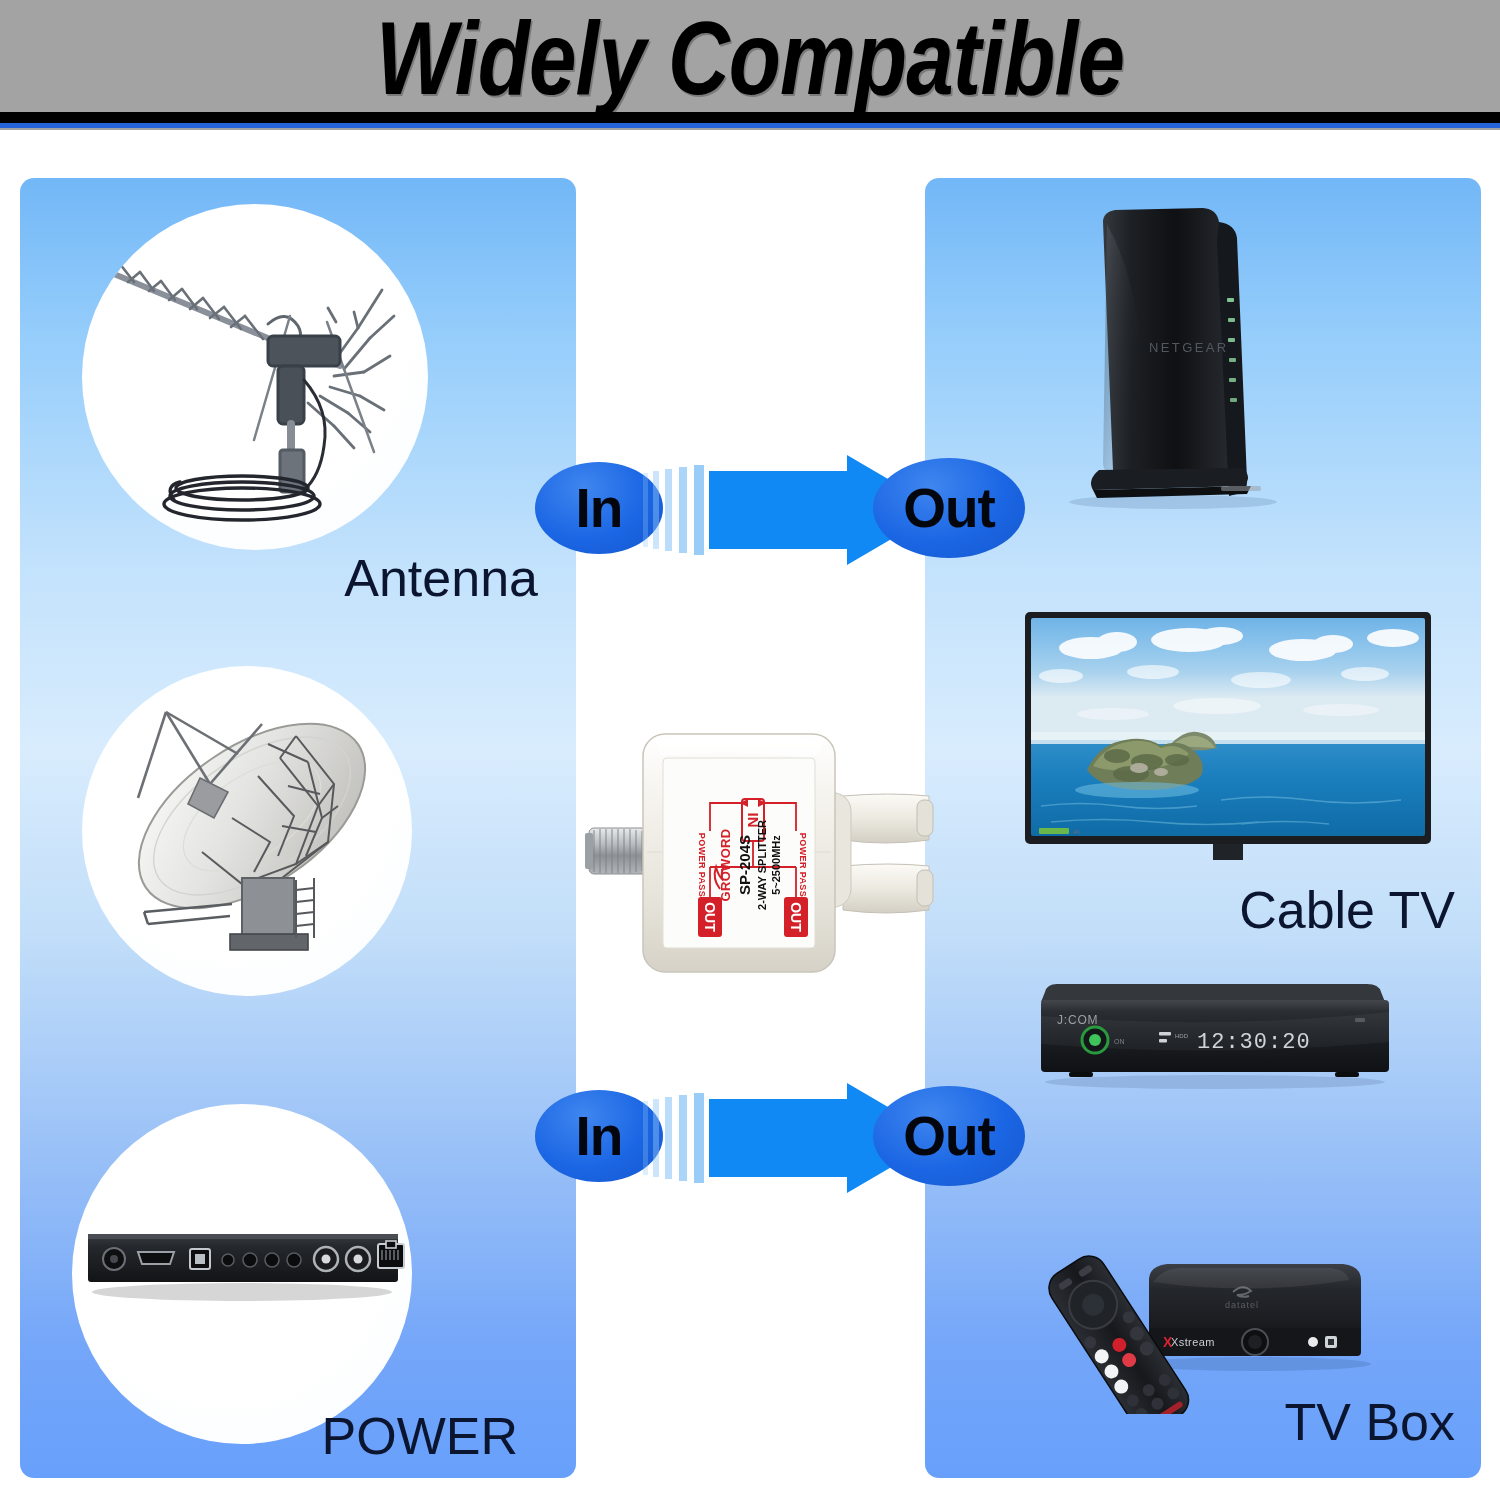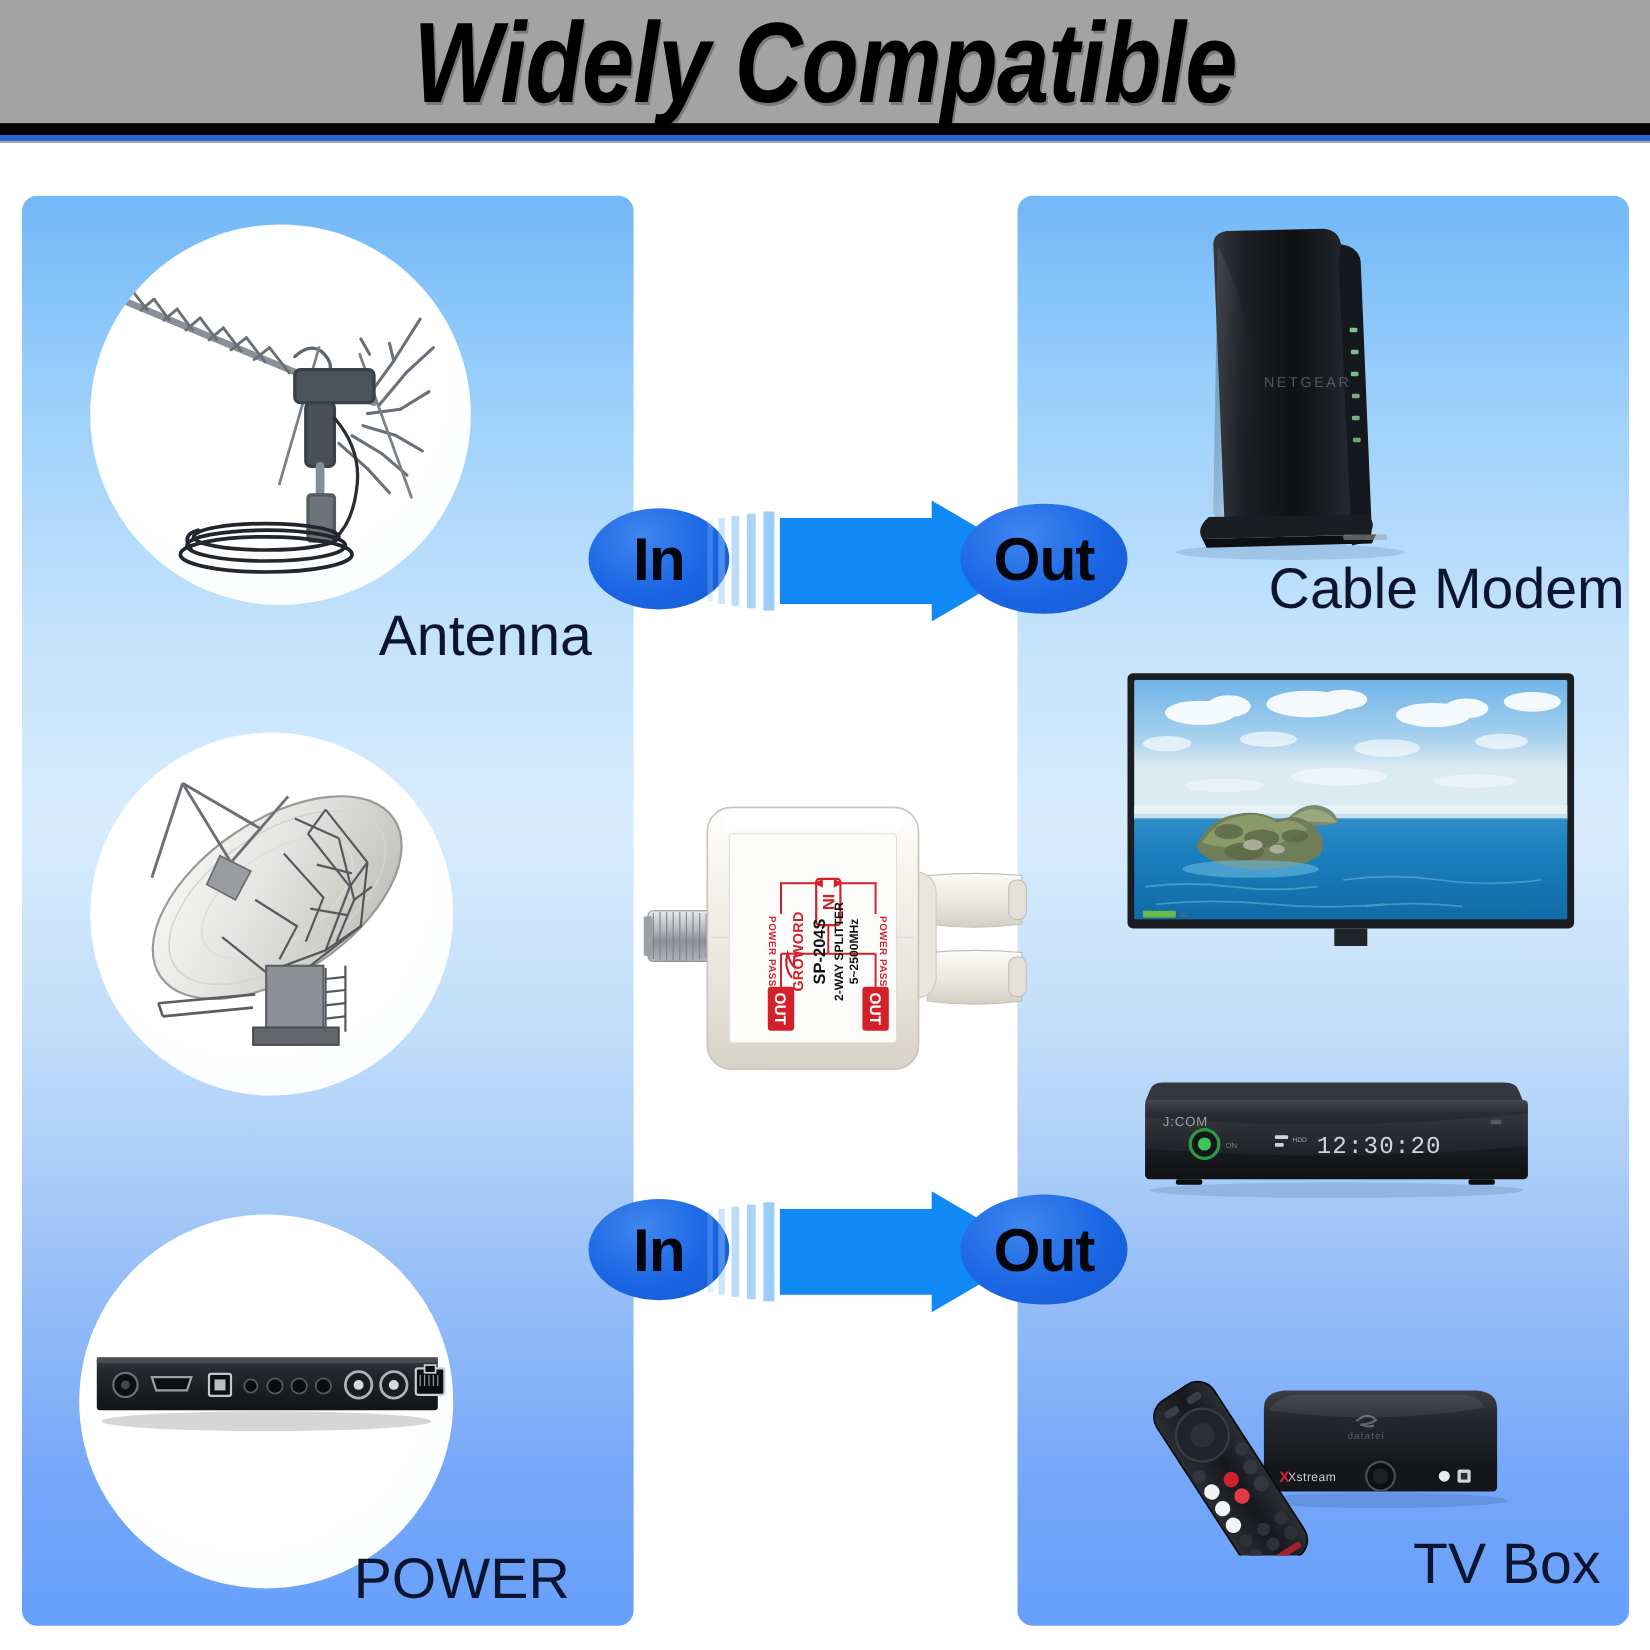--- a/index.html
+++ b/index.html
@@ -331,21 +331,20 @@
         <rect x="185" y="192" width="7" height="4" rx="1" opacity="0.75"></rect>
       </g>
 
       <text x="104" y="146" font-family="Liberation Sans, sans-serif" font-size="13" letter-spacing="2.4" fill="#5f666e" opacity="0.82">NETGEAR</text>
 
       <path d="M54 264 q-12 10 -6 20 l150 -4 q10 -8 0 -18 z" fill="#1a1d21"></path>
       <path d="M48 284 l158 -4 l-4 8 l-150 4 z" fill="#0d0f11"></path>
       <rect x="176" y="280" width="40" height="5" rx="2" fill="#9aa0a6" opacity="0.55"></rect>
       <ellipse cx="128" cy="296" rx="104" ry="7" fill="#0a2a55" opacity="0.13"></ellipse>
     </svg>
-    <div class="out-label" style="left:0;top:300px;width:540px;">Cable Modem</div>
   </div>
 
   <div class="out-item" style="left:0;top:432px;width:556px;height:330px;">
     <svg class="art" width="420" height="250" viewBox="0 0 420 250" style="left:96px;top:0;">
       <defs>
         <linearGradient id="skyg" x1="0" y1="0" x2="0" y2="1">
           <stop offset="0%" stop-color="#6fb4e8"></stop>
           <stop offset="42%" stop-color="#a8d2ee"></stop>
           <stop offset="62%" stop-color="#dceaf2"></stop>
         </linearGradient>
@@ -410,20 +409,21 @@
         </g>
       </g>
 
       <rect x="18" y="218" width="30" height="6" rx="1" fill="#7ac43a" opacity="0.85"></rect>
       <text x="52" y="224" font-size="6" fill="#6a6f74" font-family="Liberation Sans, sans-serif">4K</text>
 
       <rect x="192" y="234" width="30" height="36" fill="#202327"></rect>
       <path d="M206 268 L92 296 L104 302 L208 278 L312 302 L324 296 Z" fill="#16181b"></path>
       <ellipse cx="208" cy="304" rx="120" ry="5" fill="#0a2a55" opacity="0.12"></ellipse>
     </svg>
+    <div class="out-label" style="left:0;top:270px;width:530px;">Cable TV</div>
   </div>
 
   <div class="out-item" style="left:0;top:792px;width:556px;height:260px;">
     <svg class="art" width="390" height="140" viewBox="0 0 390 140" style="left:94px;top:0;">
       <defs>
         <linearGradient id="stbg" x1="0" y1="0" x2="0" y2="1">
           <stop offset="0%" stop-color="#44484d"></stop>
           <stop offset="16%" stop-color="#2a2d32"></stop>
           <stop offset="60%" stop-color="#191c20"></stop>
           <stop offset="100%" stop-color="#0f1114"></stop>

